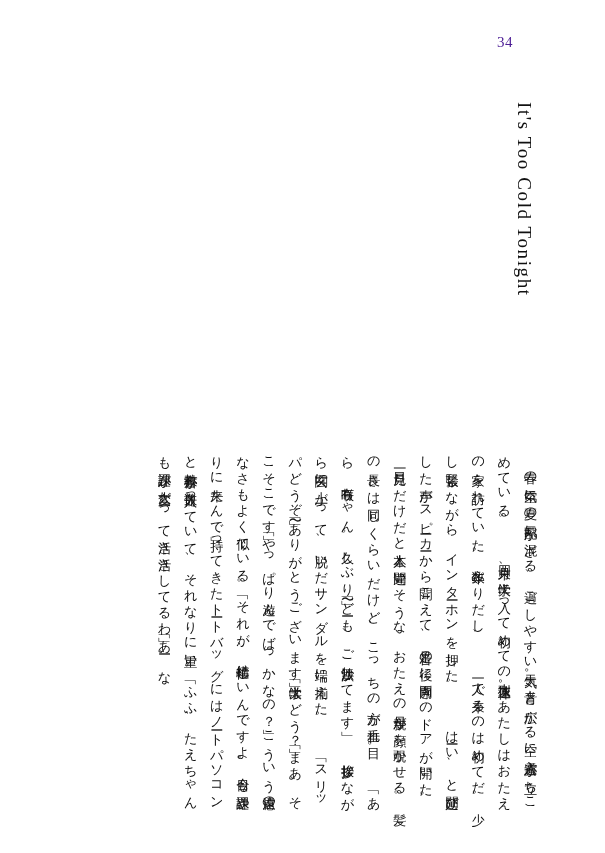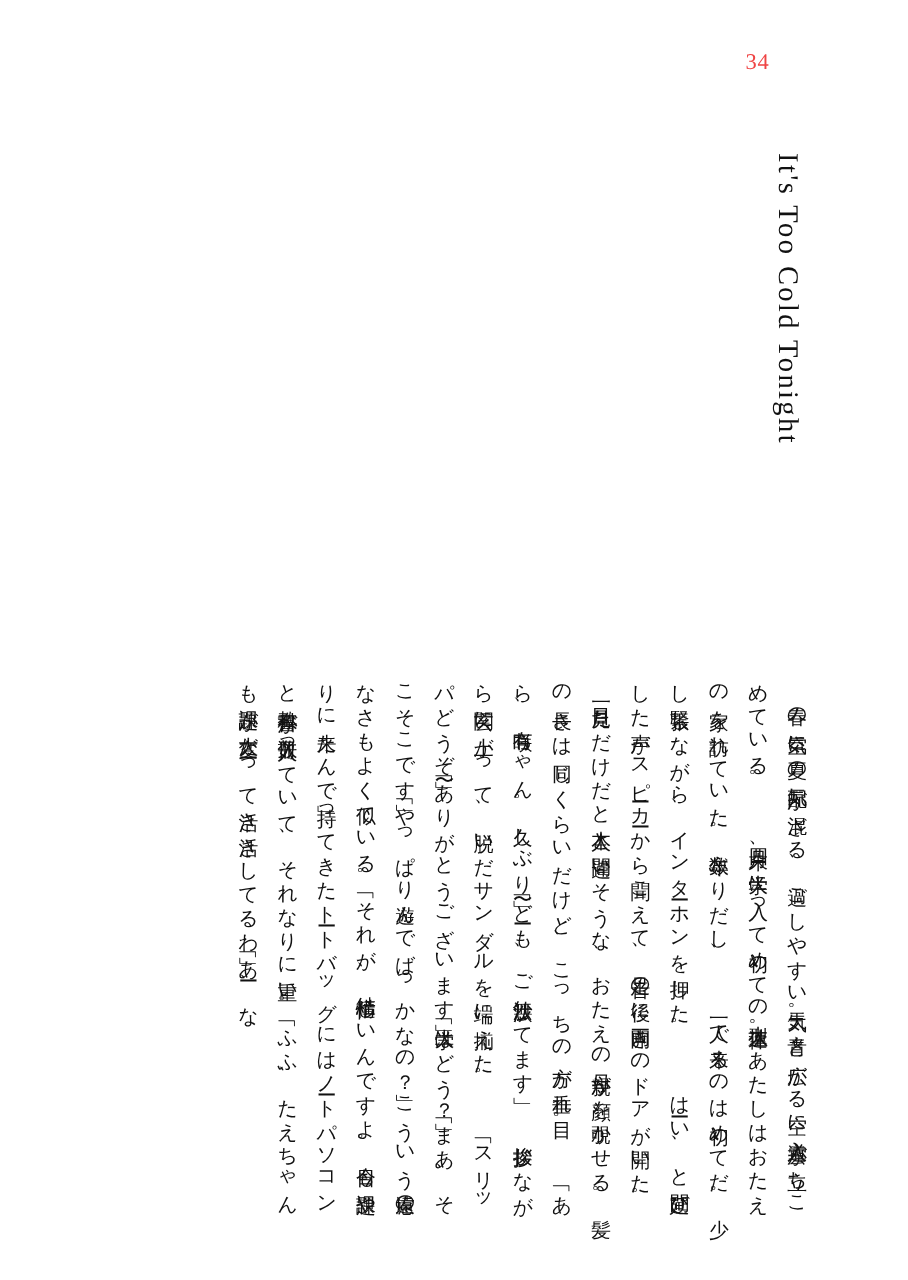--- a/index.html
+++ b/index.html
@@ -20,21 +20,21 @@
     height: 853px;
     background: #ffffff;
     box-sizing: border-box;
   }
   .page-number {
     position: absolute;
     top: 34px;
     right: 92px;
     font-family: "Liberation Serif", serif;
     font-size: 15px;
-    color: #ef4444;
+    color: #4c1d95;
     letter-spacing: 0.5px;
   }
   .text-block {
     position: absolute;
     top: 78px;
     left: 48px;
     right: 62px;
     height: 726px;
     writing-mode: vertical-rl;
     text-orientation: upright;

